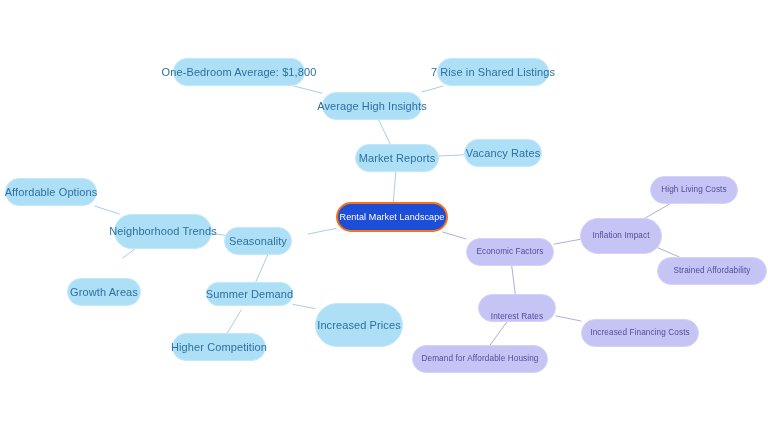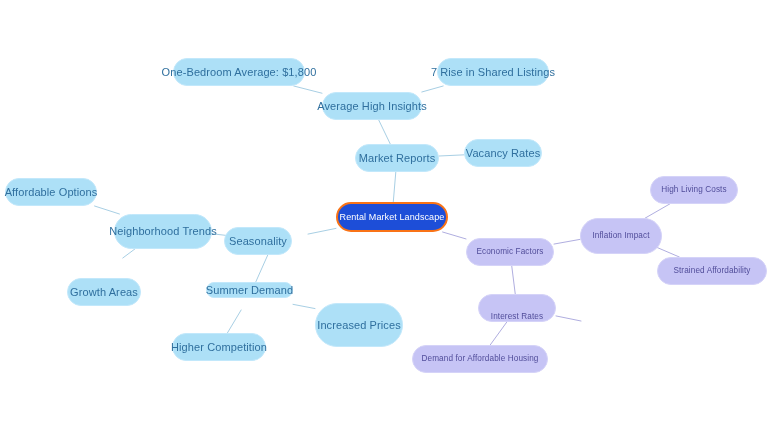--- a/index.html
+++ b/index.html
@@ -116,21 +116,21 @@
   </div>
 
   <div class="node node-blue" style="left: 5px; top: 178px; width: 92px; height: 28px;">
     <span>Affordable Options</span>
   </div>
 
   <div class="node node-blue" style="left: 67px; top: 258px; width: 74px; height: 28px; margin-top: 20px;">
     <span>Growth Areas</span>
   </div>
 
-  <div class="node node-blue" style="left: 206px; top: 282px; width: 87px; height: 16px;">
+  <div class="node node-blue" style="left: 206px; top: 282px; width: 87px; height: 24px;">
     <span>Summer Demand</span>
   </div>
 
   <div class="node node-blue" style="left: 315px; top: 303px; width: 88px; height: 44px;">
     <span>Increased Prices</span>
   </div>
 
   <div class="node node-blue" style="left: 172px; top: 333px; width: 94px; height: 28px;">
     <span>Higher Competition</span>
   </div>
@@ -148,18 +148,21 @@
   </div>
 
   <div class="node node-purple" style="left: 657px; top: 257px; width: 110px; height: 28px;">
     <span>Strained Affordability</span>
   </div>
 
   <div class="node node-purple" style="left: 478px; top: 294px; width: 78px; height: 28px; align-items: flex-end;">
     <span>Interest Rates</span>
   </div>
 
+  <div class="node node-purple" style="left: 581px; top: 319px; width: 118px; height: 28px;">
+    <span>Increased Financing Costs</span>
+  </div>
 
   <div class="node node-purple" style="left: 412px; top: 345px; width: 136px; height: 28px;">
     <span>Demand for Affordable Housing</span>
   </div>
 
 </div>
 
 </body></html>

